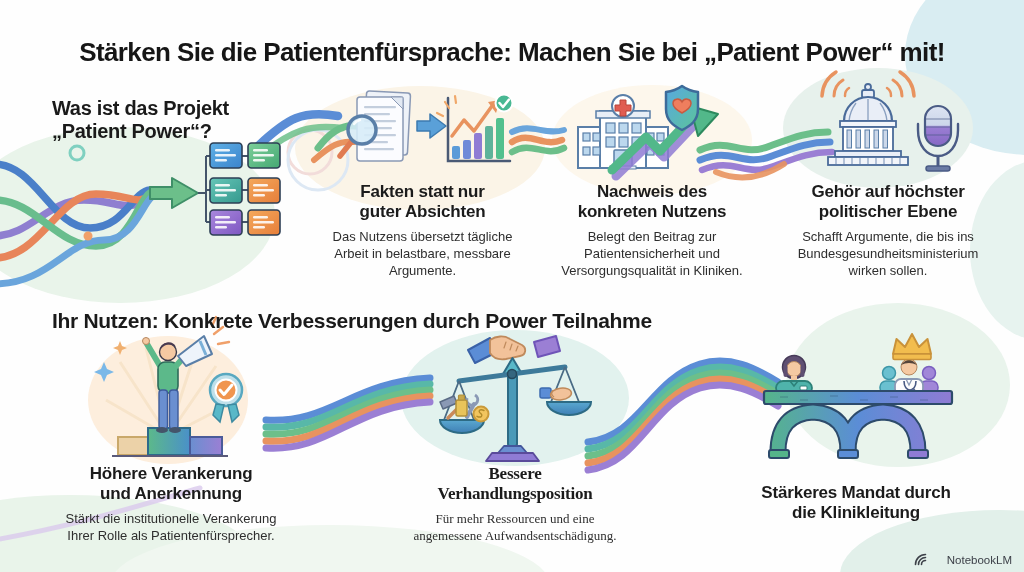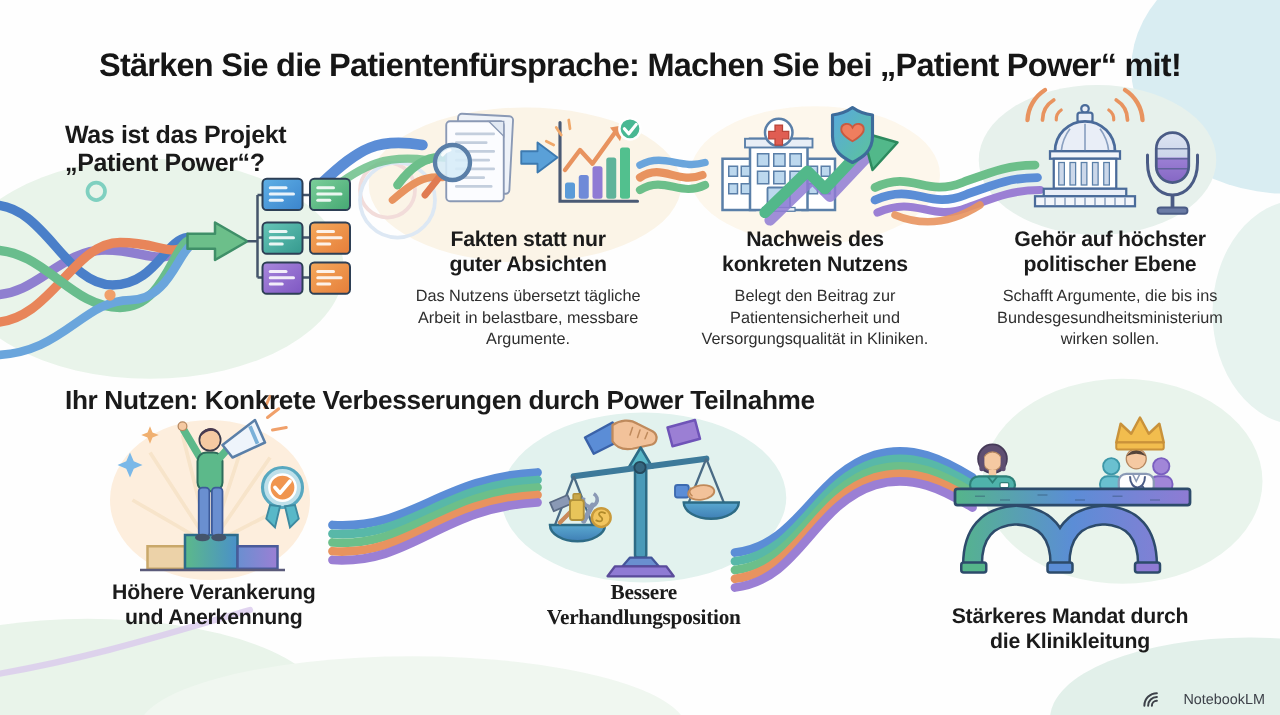--- a/index.html
+++ b/index.html
@@ -404,24 +404,28 @@
     <p>Schafft Argumente, die bis ins
 Bundesgesundheitsministerium
 wirken sollen.</p>
   </div>
 
   <h2 class="txt sec-heading sec2-heading">Ihr Nutzen: Konkrete Verbesserungen durch Power Teilnahme</h2>
 
   <div class="txt col c2a">
     <h3>Höhere Verankerung
 und Anerkennung</h3>
+    <p>Stärkt die institutionelle Verankerung
+Ihrer Rolle als Patientenfürsprecher.</p>
   </div>
   <div class="txt col c2b">
     <h3>Bessere
 Verhandlungsposition</h3>
+    <p>Für mehr Ressourcen und eine
+angemessene Aufwandsentschädigung.</p>
   </div>
   <div class="txt col c2c">
     <h3>Stärkeres Mandat durch
 die Klinikleitung</h3>
   </div>
 
   <div class="txt watermark">
     <svg width="13" height="13" viewBox="0 0 13 13">
       <path d="M1.5,11.5 a10,10 0 0 1 10,-10" fill="none" stroke="#3d4149" stroke-width="1.6" stroke-linecap="round"></path>
       <path d="M4.5,11.5 a7,7 0 0 1 7,-7" fill="none" stroke="#3d4149" stroke-width="1.6" stroke-linecap="round"></path>

